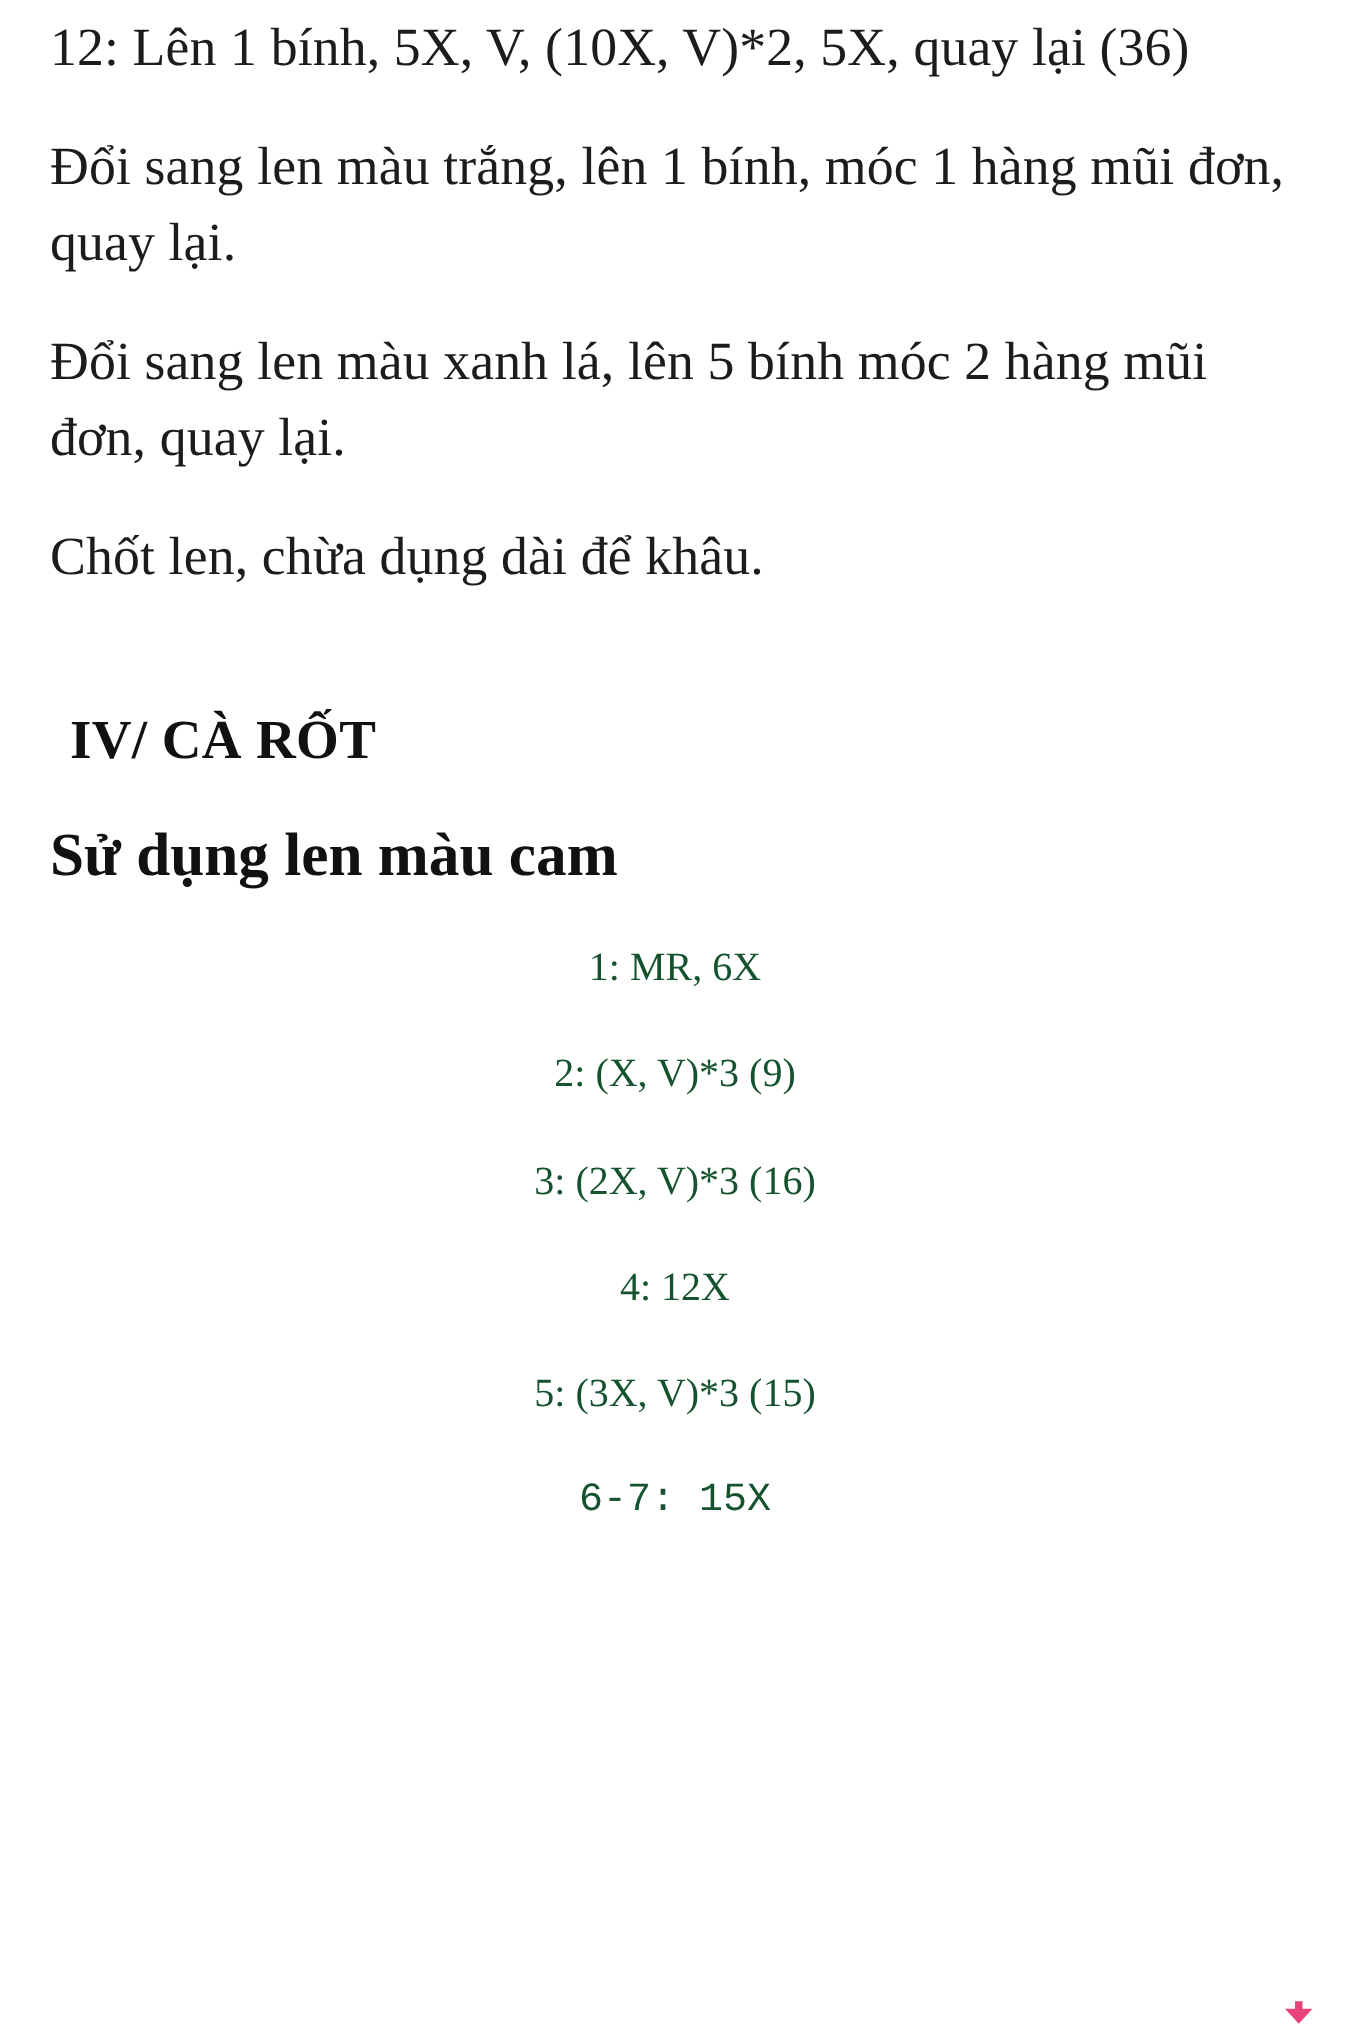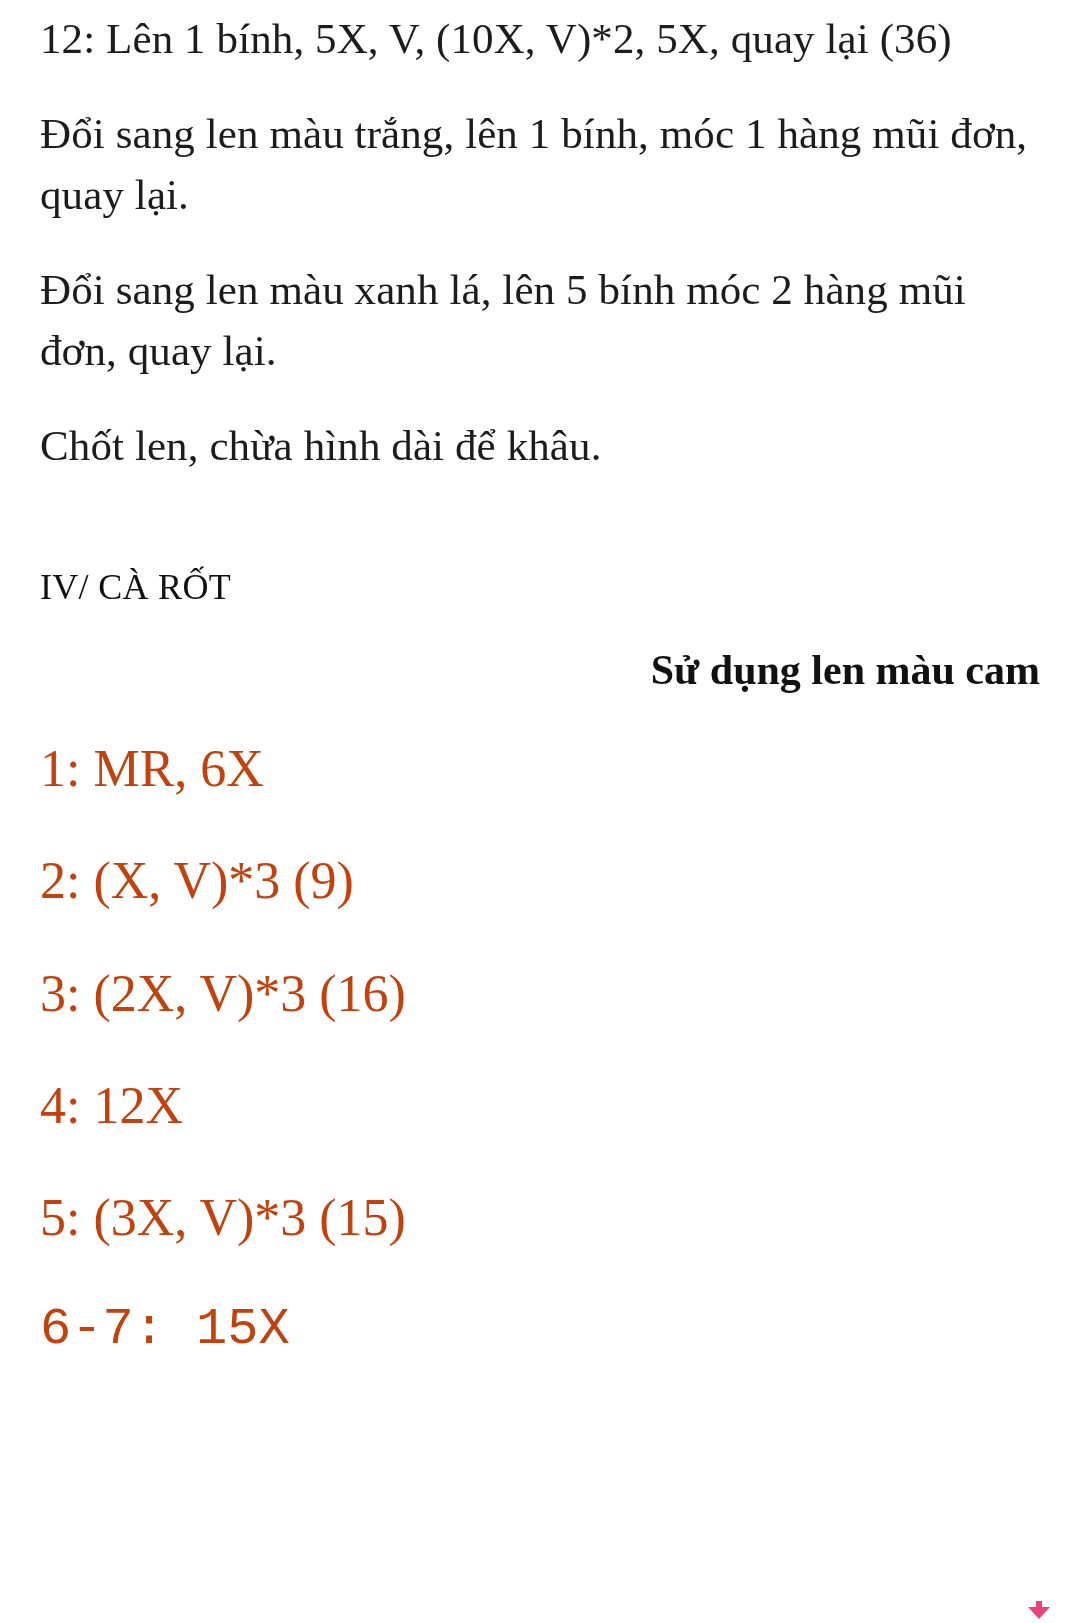--- a/index.html
+++ b/index.html
@@ -33,38 +33,38 @@
     color: #1c1c1c;
     letter-spacing: 0.1px;
   }
   .para.first {
     padding-top: 8px;
   }
   .spacer {
     height: 56px;
   }
   .heading {
-    font-size: 36px;
-    font-weight: normal;
-    margin: 0 0 38px 0;
+    font-size: 44px;
+    font-weight: bold;
+    margin: 0 0 38px 16px;
     color: #111111;
     letter-spacing: 0.3px;
   }
   .subheading {
-    font-size: 42px;
+    font-size: 49px;
     font-weight: bold;
     margin: 0 0 40px 0;
     color: #111111;
-    text-align: right;
   }
   .row {
-    font-size: 52px;
+    font-size: 32px;
     line-height: 1.35;
     margin: 0 0 42px 0;
-    color: #c2410c;
+    color: #14532d;
+    text-align: center;
   }
   .row.clipped {
     margin-bottom: 0;
     font-family: Liberation Mono, monospace;
   }
   .bottom-marker {
     position: absolute;
     right: 28px;
     bottom: 2px;
     width: 26px;
@@ -76,21 +76,21 @@
 </style>
 </head>
 <body>
 
 <div class="page">
   <div class="content">
 
     <p class="para first">12: Lên 1 bính, 5X, V, (10X, V)*2, 5X, quay lại (36)</p>
     <p class="para">Đổi sang len màu trắng, lên 1 bính, móc 1 hàng mũi đơn, quay lại.</p>
     <p class="para">Đổi sang len màu xanh lá, lên 5 bính móc 2 hàng mũi đơn, quay lại.</p>
-    <p class="para">Chốt len, chừa hình dài để khâu.</p>
+    <p class="para">Chốt len, chừa dụng dài để khâu.</p>
 
     <div class="spacer"></div>
 
     <h2 class="heading">IV/ CÀ RỐT</h2>
     <h3 class="subheading">Sử dụng len màu cam</h3>
 
     <p class="row">1: MR, 6X</p>
     <p class="row">2: (X, V)*3 (9)</p>
     <p class="row">3: (2X, V)*3 (16)</p>
     <p class="row">4: 12X</p>

